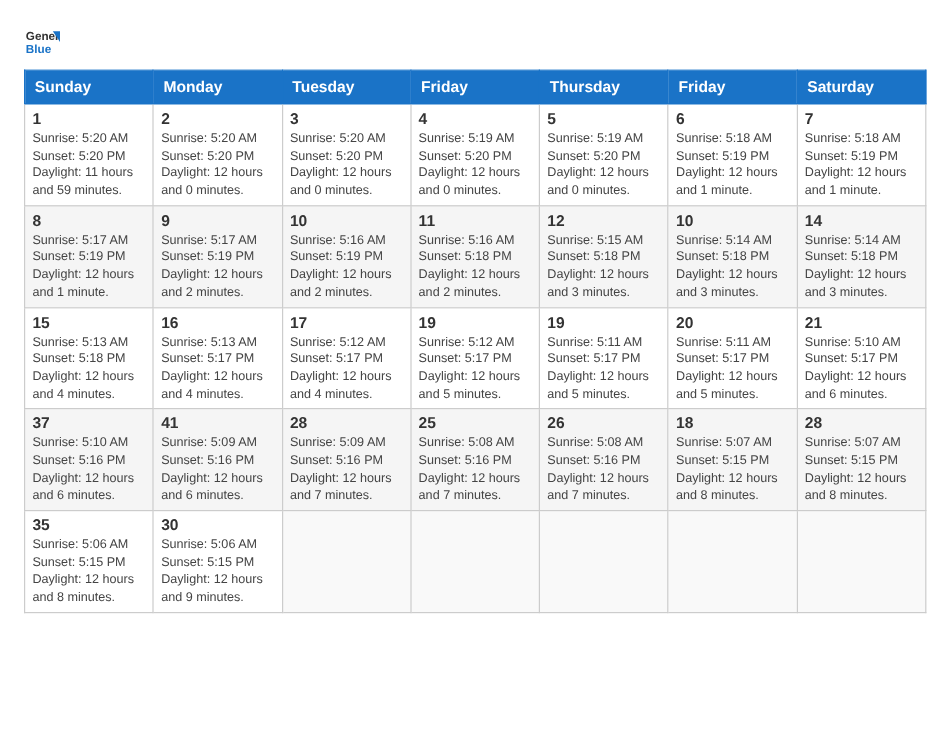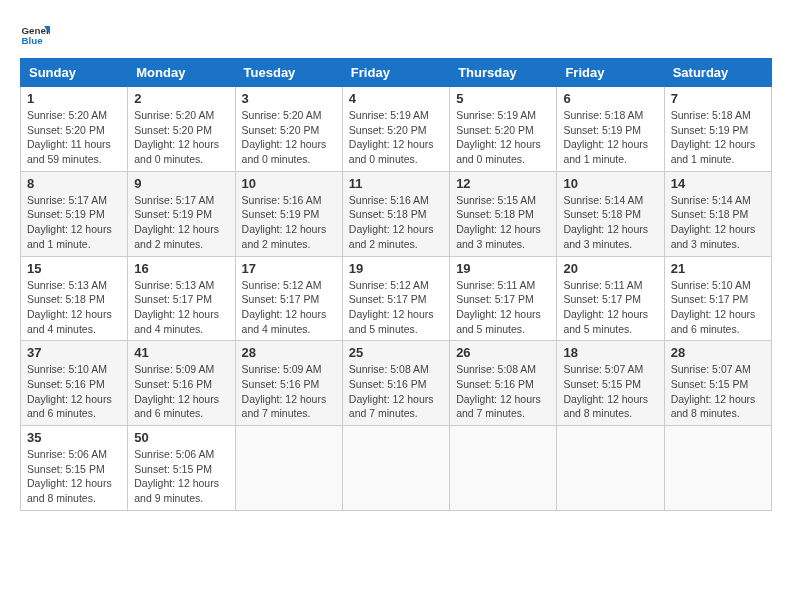--- a/index.html
+++ b/index.html
@@ -289,21 +289,21 @@
         </td>
       </tr>
       <tr>
         <td>
           <span class="day-num">35</span>
           <div class="day-info">Sunrise: 5:06 AM
 Sunset: 5:15 PM
 Daylight: 12 hours and 8 minutes.</div>
         </td>
         <td>
-          <span class="day-num">50</span>
+          <span class="day-num">30</span>
           <div class="day-info">Sunrise: 5:06 AM
 Sunset: 5:15 PM
 Daylight: 12 hours and 9 minutes.</div>
         </td>
         <td class="empty-cell"></td>
         <td class="empty-cell"></td>
         <td class="empty-cell"></td>
         <td class="empty-cell"></td>
         <td class="empty-cell"></td>
       </tr>

